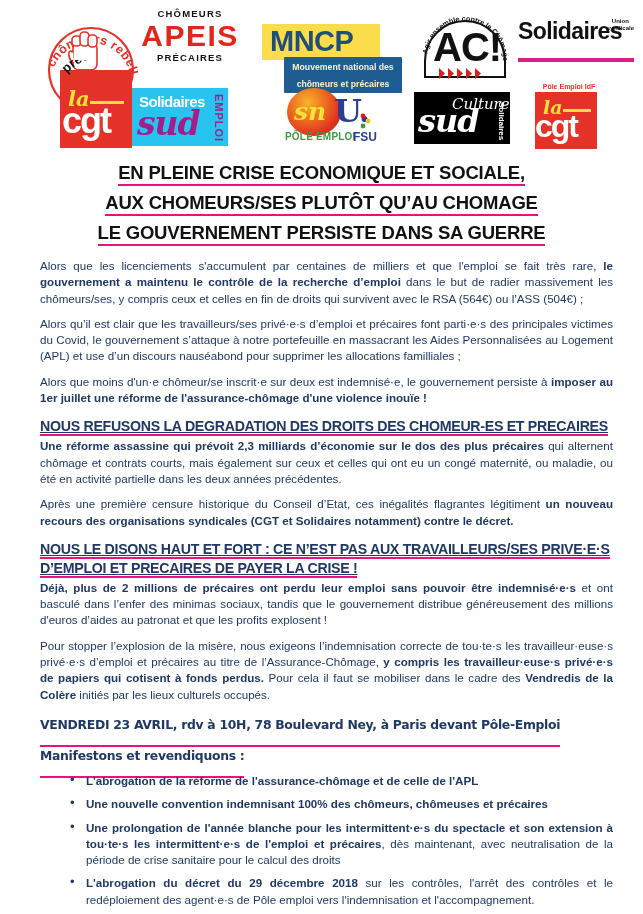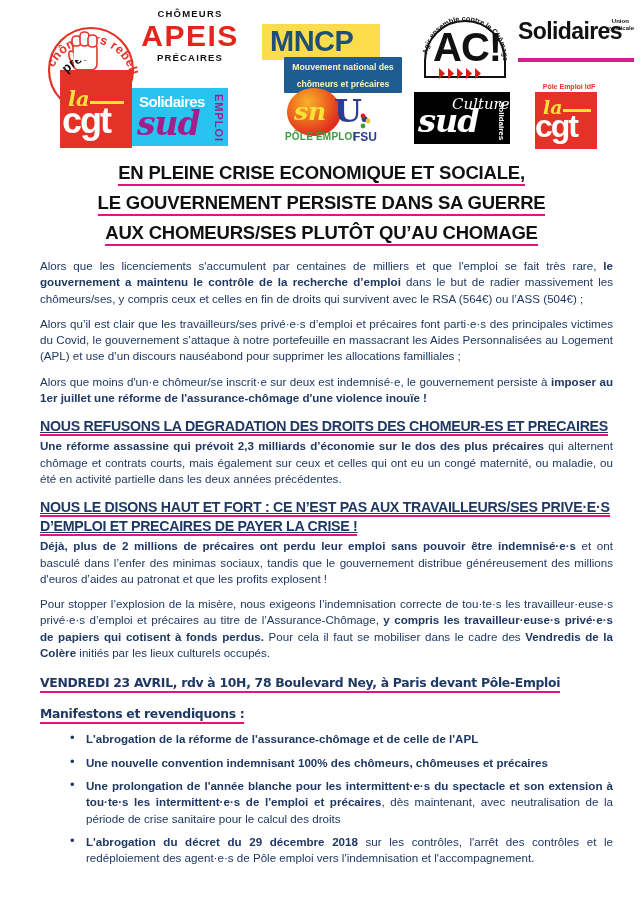--- a/index.html
+++ b/index.html
@@ -274,21 +274,21 @@
     margin: 13px 0 0 0;
     font-family: "DejaVu Sans", sans-serif;
     font-weight: bold;
     font-size: 12.4px;
     line-height: 18px;
     color: #1f3864;
     letter-spacing: -0.3px;
   }
   h3.call span {
     border-bottom: 2.4px solid #e8117f;
-    padding-bottom: 1px;
+    padding-bottom: 13px;
   }
 
   ul.demands {
     margin: 8px 0 0 0;
     padding-left: 46px;
     list-style: none;
   }
   ul.demands li {
     position: relative;
     margin-bottom: 7px;
@@ -439,36 +439,37 @@
         <div class="la">la</div>
         <div class="la-bar"></div>
         <div class="cgt">cgt</div>
       </div>
     </div>
 
   </div>
 
   <div class="title-block">
     <div class="title-line"><span>EN PLEINE CRISE ECONOMIQUE ET SOCIALE,</span></div>
+    <div class="title-line"><span>AUX CHOMEURS/SES PLUTÔT QU’AU CHOMAGE</span></div>
     <div class="title-line"><span>LE GOUVERNEMENT PERSISTE DANS SA GUERRE</span></div>
-    <div class="title-line"><span>AUX CHOMEURS/SES PLUTÔT QU’AU CHOMAGE</span></div>
   </div>
 
   <div class="content">
 
     <p class="body"><span>Alors que les licenciements s'accumulent par centaines de milliers et que l'emploi se fait très rare, </span><b>le gouvernement a maintenu le contrôle de la recherche d’emploi</b><span> dans le but de radier massivement les chômeurs/ses, y compris ceux et celles en fin de droits qui survivent avec le RSA (564€) ou l’ASS (504€) ;</span></p>
 
     <p class="body">Alors qu’il est clair que les travailleurs/ses privé·e·s d’emploi et précaires font parti·e·s des principales victimes du Covid, le gouvernement s’attaque à notre portefeuille en massacrant les Aides Personnalisées au Logement (APL) et use d’un discours nauséabond pour supprimer les allocations familliales ;</p>
 
     <p class="body"><span>Alors que moins d'un·e chômeur/se inscrit·e sur deux est indemnisé·e, le gouvernement persiste à </span><b>imposer au 1er juillet une réforme de l'assurance-chômage d'une violence inouïe !</b></p>
 
     <h2 class="section"><span>NOUS REFUSONS LA DEGRADATION DES DROITS DES CHOMEUR-ES ET PRECAIRES</span></h2>
 
     <p class="body"><b>Une réforme assassine qui prévoit 2,3 milliards d’économie sur le dos des plus précaires</b><span> qui alternent chômage et contrats courts, mais également sur ceux et celles qui ont eu un congé maternité, ou maladie, ou été en activité partielle dans les deux années précédentes.</span></p>
 
+    <p class="body"><span>Après une première censure historique du Conseil d’Etat, ces inégalités flagrantes légitiment </span><b>un nouveau recours des organisations syndicales (CGT et Solidaires notamment) contre le décret.</b></p>
 
     <h2 class="section"><span>NOUS LE DISONS HAUT ET FORT : CE N’EST PAS AUX TRAVAILLEURS/SES PRIVE·E·S</span><br><span>D’EMPLOI ET PRECAIRES DE PAYER LA CRISE !</span></h2>
 
     <p class="body"><b>Déjà, plus de 2 millions de précaires ont perdu leur emploi sans pouvoir être indemnisé·e·s</b><span> et ont basculé dans l’enfer des minimas sociaux, tandis que le gouvernement distribue généreusement des millions d'euros d’aides au patronat et que les profits explosent !</span></p>
 
     <p class="body"><span>Pour stopper l’explosion de la misère, nous exigeons l’indemnisation correcte de tou·te·s les travailleur·euse·s privé·e·s d’emploi et précaires au titre de l’Assurance-Chômage, </span><b>y compris les travailleur·euse·s privé·e·s de papiers qui cotisent à fonds perdus.</b><span> Pour cela il faut se mobiliser dans le cadre des </span><b>Vendredis de la Colère</b><span> initiés par les lieux culturels occupés.</span></p>
 
     <h3 class="call"><span>VENDREDI 23 AVRIL, rdv à 10H, 78 Boulevard Ney, à Paris devant Pôle-Emploi</span></h3>
 
 

